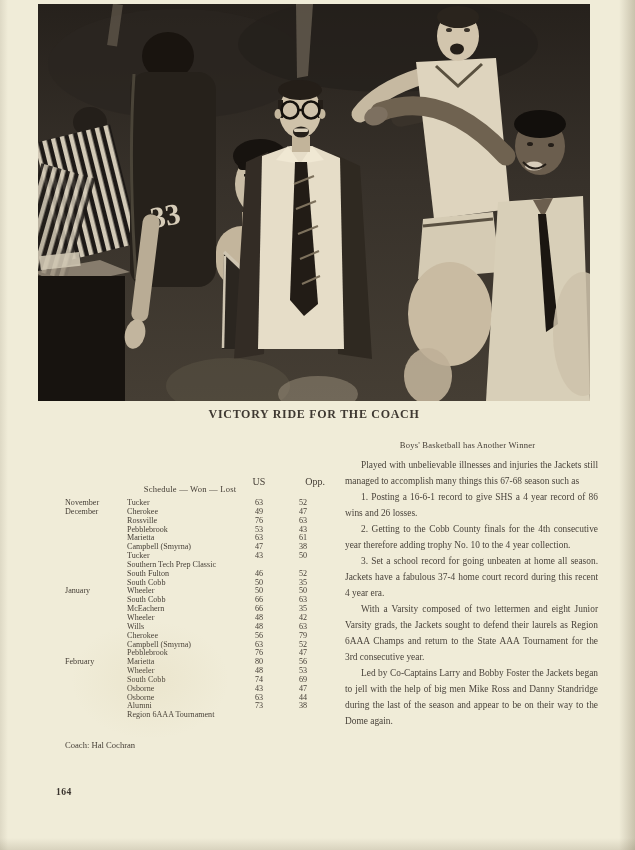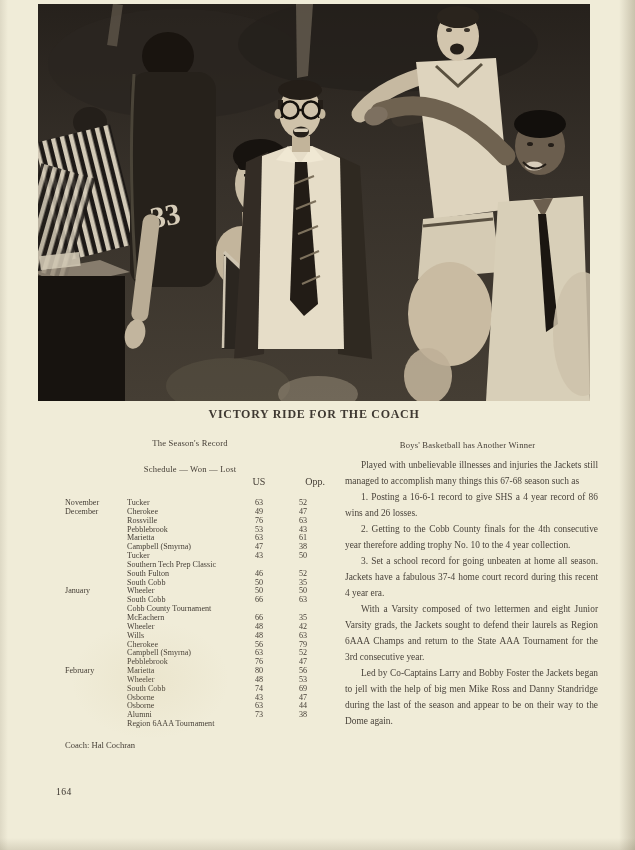--- a/index.html
+++ b/index.html
@@ -34,21 +34,21 @@
     position:absolute;left:38px;top:407px;width:552px;
     text-align:center;font-size:12px;font-weight:bold;letter-spacing:.7px;
     color:#3e3831;
   }
 
   .record-title{
     position:absolute;left:65px;top:438px;width:250px;
     text-align:center;font-size:8.6px;letter-spacing:.2px;
   }
   .record-subtitle{
-    position:absolute;left:65px;top:464px;width:250px;
+    position:absolute;left:65px;top:484px;width:250px;
     text-align:center;font-size:8.6px;letter-spacing:.2px;
   }
   .table-head{position:absolute;left:65px;top:476px;width:260px;height:10px;font-size:10px;}
   .table-head .us{position:absolute;left:174px;width:40px;text-align:center;}
   .table-head .opp{position:absolute;left:216px;width:44px;text-align:right;}
 
   .schedule{position:absolute;left:65px;top:499px;width:262px;}
   .srow{position:relative;height:8.85px;font-size:8.1px;line-height:8.85px;white-space:nowrap;}
   .srow .month{position:absolute;left:0;}
   .srow .oppname{position:absolute;left:62px;}
@@ -63,21 +63,21 @@
   }
   .article-body{
     position:absolute;left:345px;top:457px;width:253px;
     font-size:9.4px;line-height:16px;text-align:justify;
     color:#4a443c;
   }
   .article-body p{margin:0;text-indent:16px;}
 
   .page-number{
     position:absolute;left:56px;top:786px;
-    font-size:9.6px;font-weight:normal;color:#3a342e;letter-spacing:.4px;
+    font-size:9.6px;font-weight:bold;color:#3a342e;letter-spacing:.4px;
   }
 </style>
 </head>
 <body>
 
 <div class="page">
 
   <div class="photo">
     <svg viewBox="0 0 552 397" preserveAspectRatio="none">
       <defs>
@@ -176,21 +176,20 @@
       <path d="M485,158 Q496,170 508,160" stroke="#241e18" stroke-width="2" fill="none"></path>
       <ellipse cx="545" cy="330" rx="30" ry="62" fill="#cec2aa" opacity=".85"></ellipse>
 
       <ellipse cx="190" cy="382" rx="62" ry="28" fill="#5a5244" opacity=".55"></ellipse>
       <ellipse cx="280" cy="390" rx="40" ry="18" fill="#b4a891" opacity=".4"></ellipse>
     </svg>
   </div>
 
   <div class="caption">VICTORY RIDE FOR THE COACH</div>
 
-  <div class="record-title">The Season's Record</div>
   <div class="record-subtitle">Schedule — Won — Lost</div>
 
   <div class="table-head">
     <span class="us">US</span>
     <span class="opp">Opp.</span>
   </div>
 
   <div class="schedule">
     <div class="srow">
       <span class="month">November</span>
@@ -269,26 +268,20 @@
       <span class="opps">50</span>
     </div>
 
     <div class="srow">
       <span class="month"></span>
       <span class="oppname">South Cobb</span>
       <span class="us">66</span>
       <span class="opps">63</span>
     </div>
 
-    <div class="srow">
-      <span class="month"></span>
-      <span class="oppname">Cobb County Tournament</span>
-      <span class="us"></span>
-      <span class="opps"></span>
-    </div>
 
     <div class="srow">
       <span class="month"></span>
       <span class="oppname">McEachern</span>
       <span class="us">66</span>
       <span class="opps">35</span>
     </div>
 
     <div class="srow">
       <span class="month"></span>

